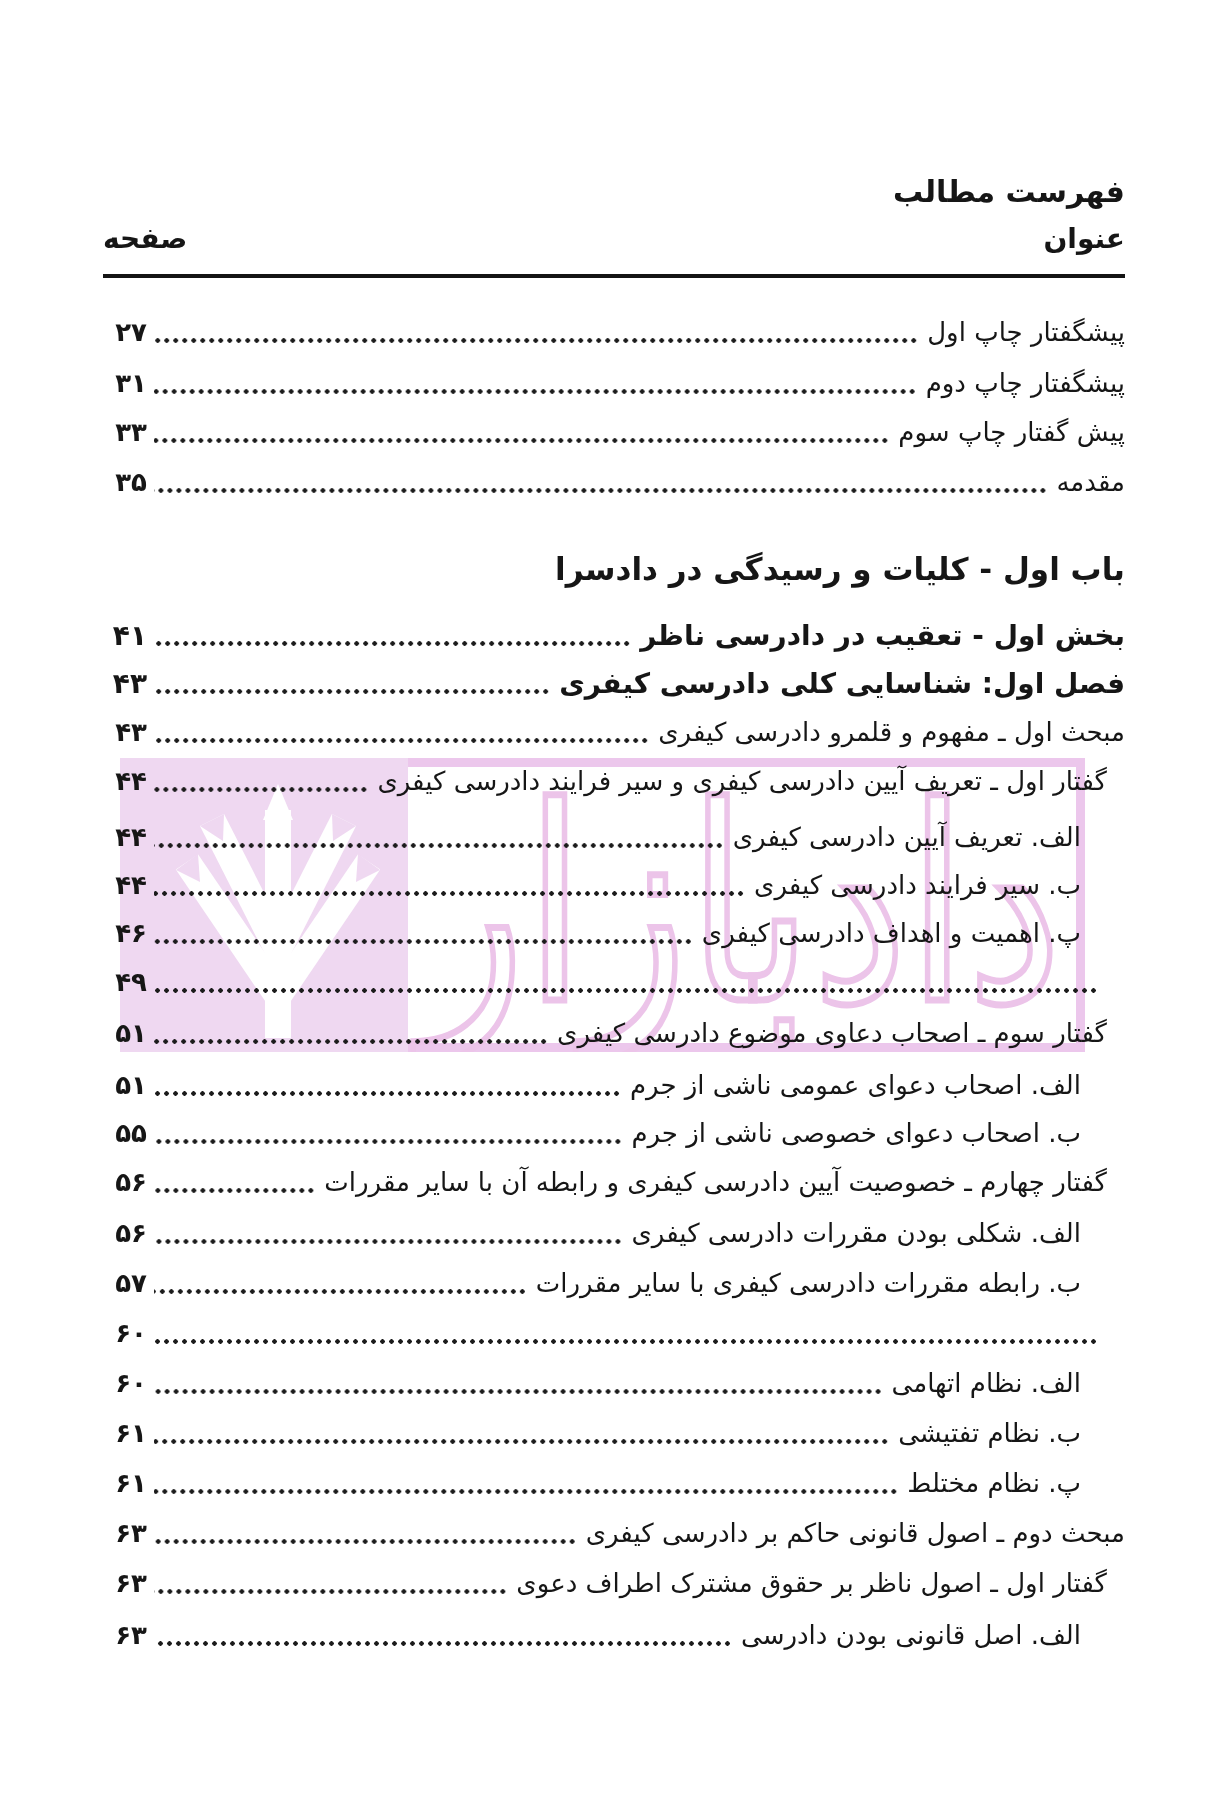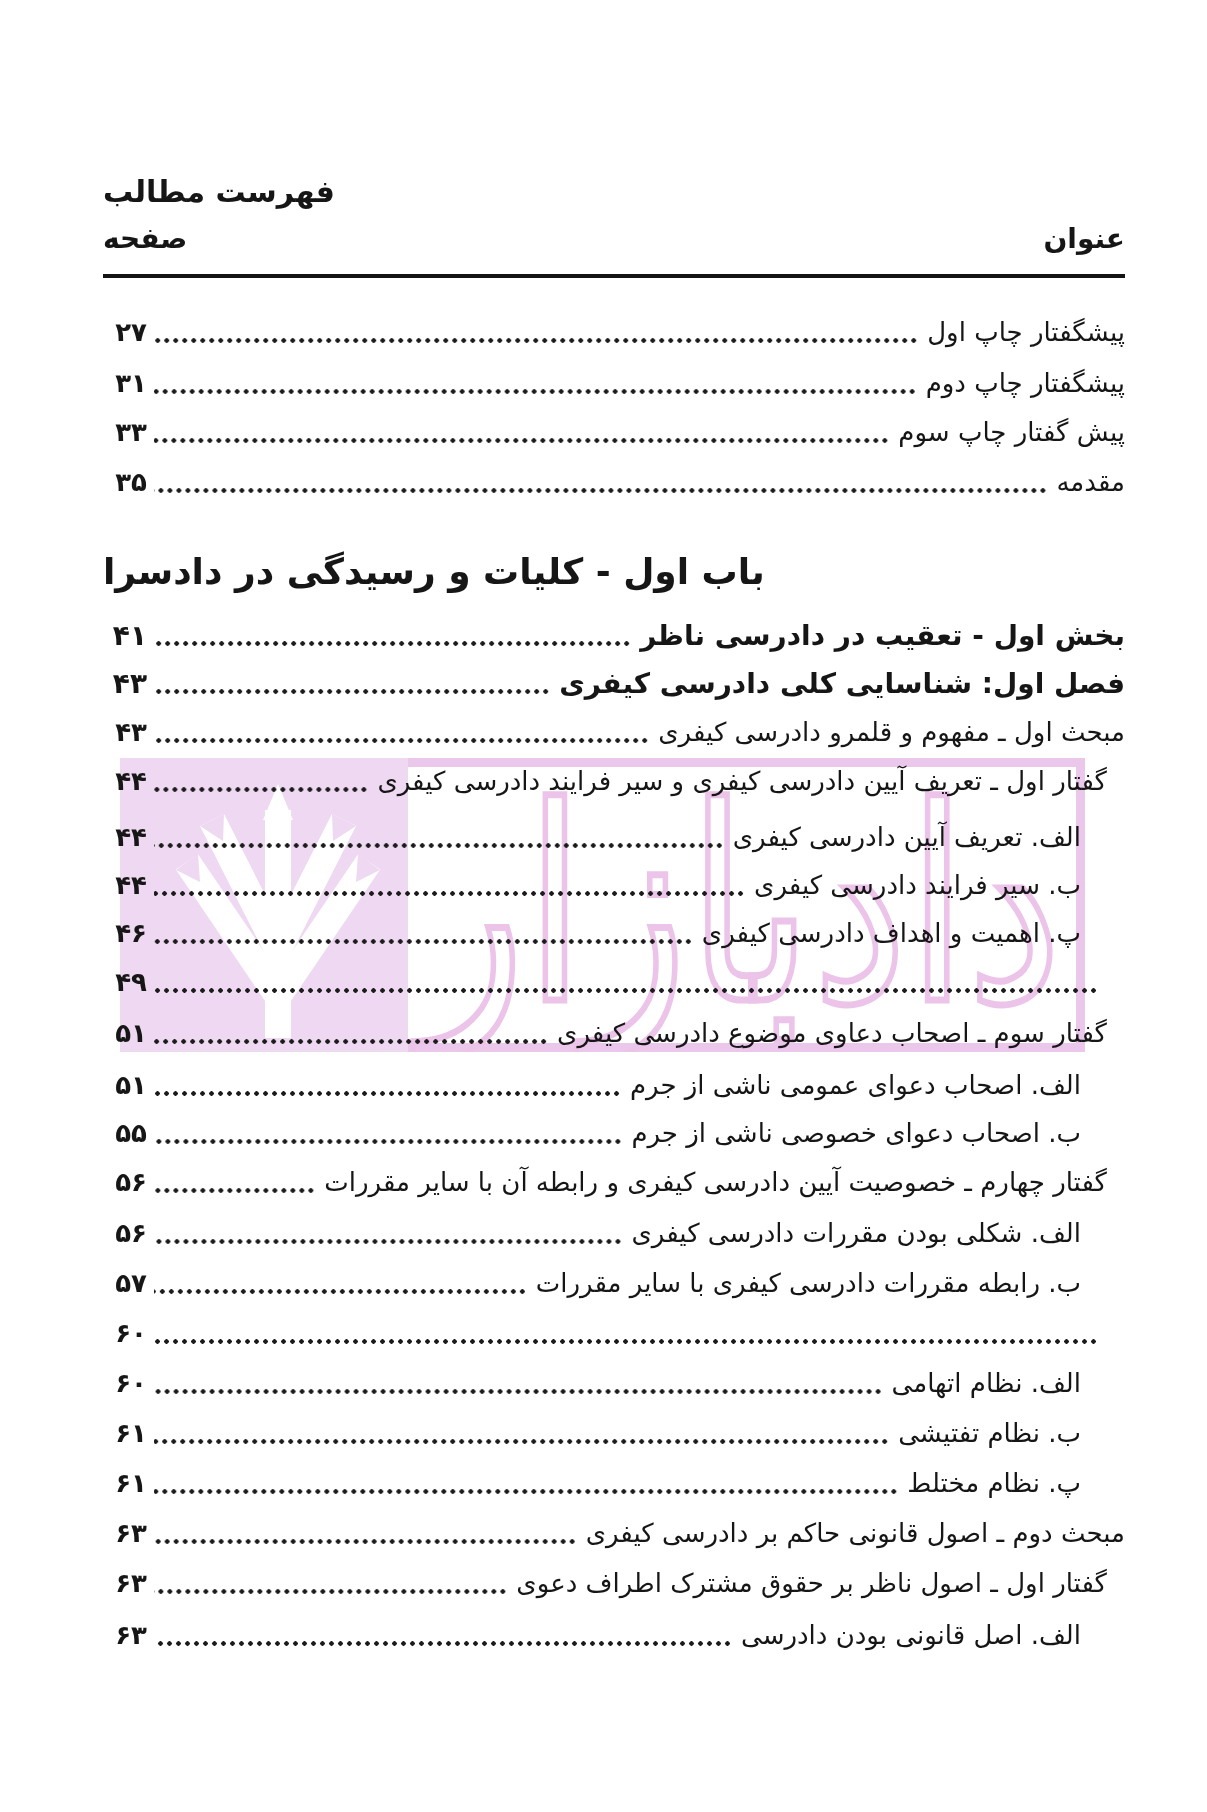--- a/index.html
+++ b/index.html
@@ -4,34 +4,34 @@
 <style>
   html,body{margin:0;padding:0;}
   body{
     width:1207px;height:1812px;position:relative;overflow:hidden;
     background:#ffffff;color:#161616;
     font-family:"DejaVu Sans",sans-serif;
   }
   
   .page-title{
     position:absolute;top:174px;left:103px;width:1022px;
-    text-align:left;font-size:30px;font-weight:bold;z-index:2;
+    text-align:right;font-size:30px;font-weight:bold;z-index:2;
   }
   .cols{
     position:absolute;top:222px;left:103px;width:1022px;
     display:flex;justify-content:space-between;direction:rtl;
     font-size:28px;font-weight:bold;z-index:2;
   }
   .rule{
     position:absolute;top:274px;left:103px;width:1022px;height:4px;
     background:#141414;z-index:2;
   }
   .section-header{
     position:absolute;top:551px;left:103px;width:1022px;
-    text-align:left;font-size:36px;font-weight:bold;z-index:2;
+    text-align:right;font-size:31px;font-weight:bold;z-index:2;
   }
   
   .row{
     position:absolute;left:103px;width:1022px;height:42px;
     display:flex;align-items:center;direction:rtl;
     font-size:26px;box-sizing:border-box;z-index:2;
   }
   .row .t{white-space:nowrap;}
   .row .lead{
     flex:1 1 auto;height:9px;align-self:flex-end;margin:0 9px 8px 7px;

